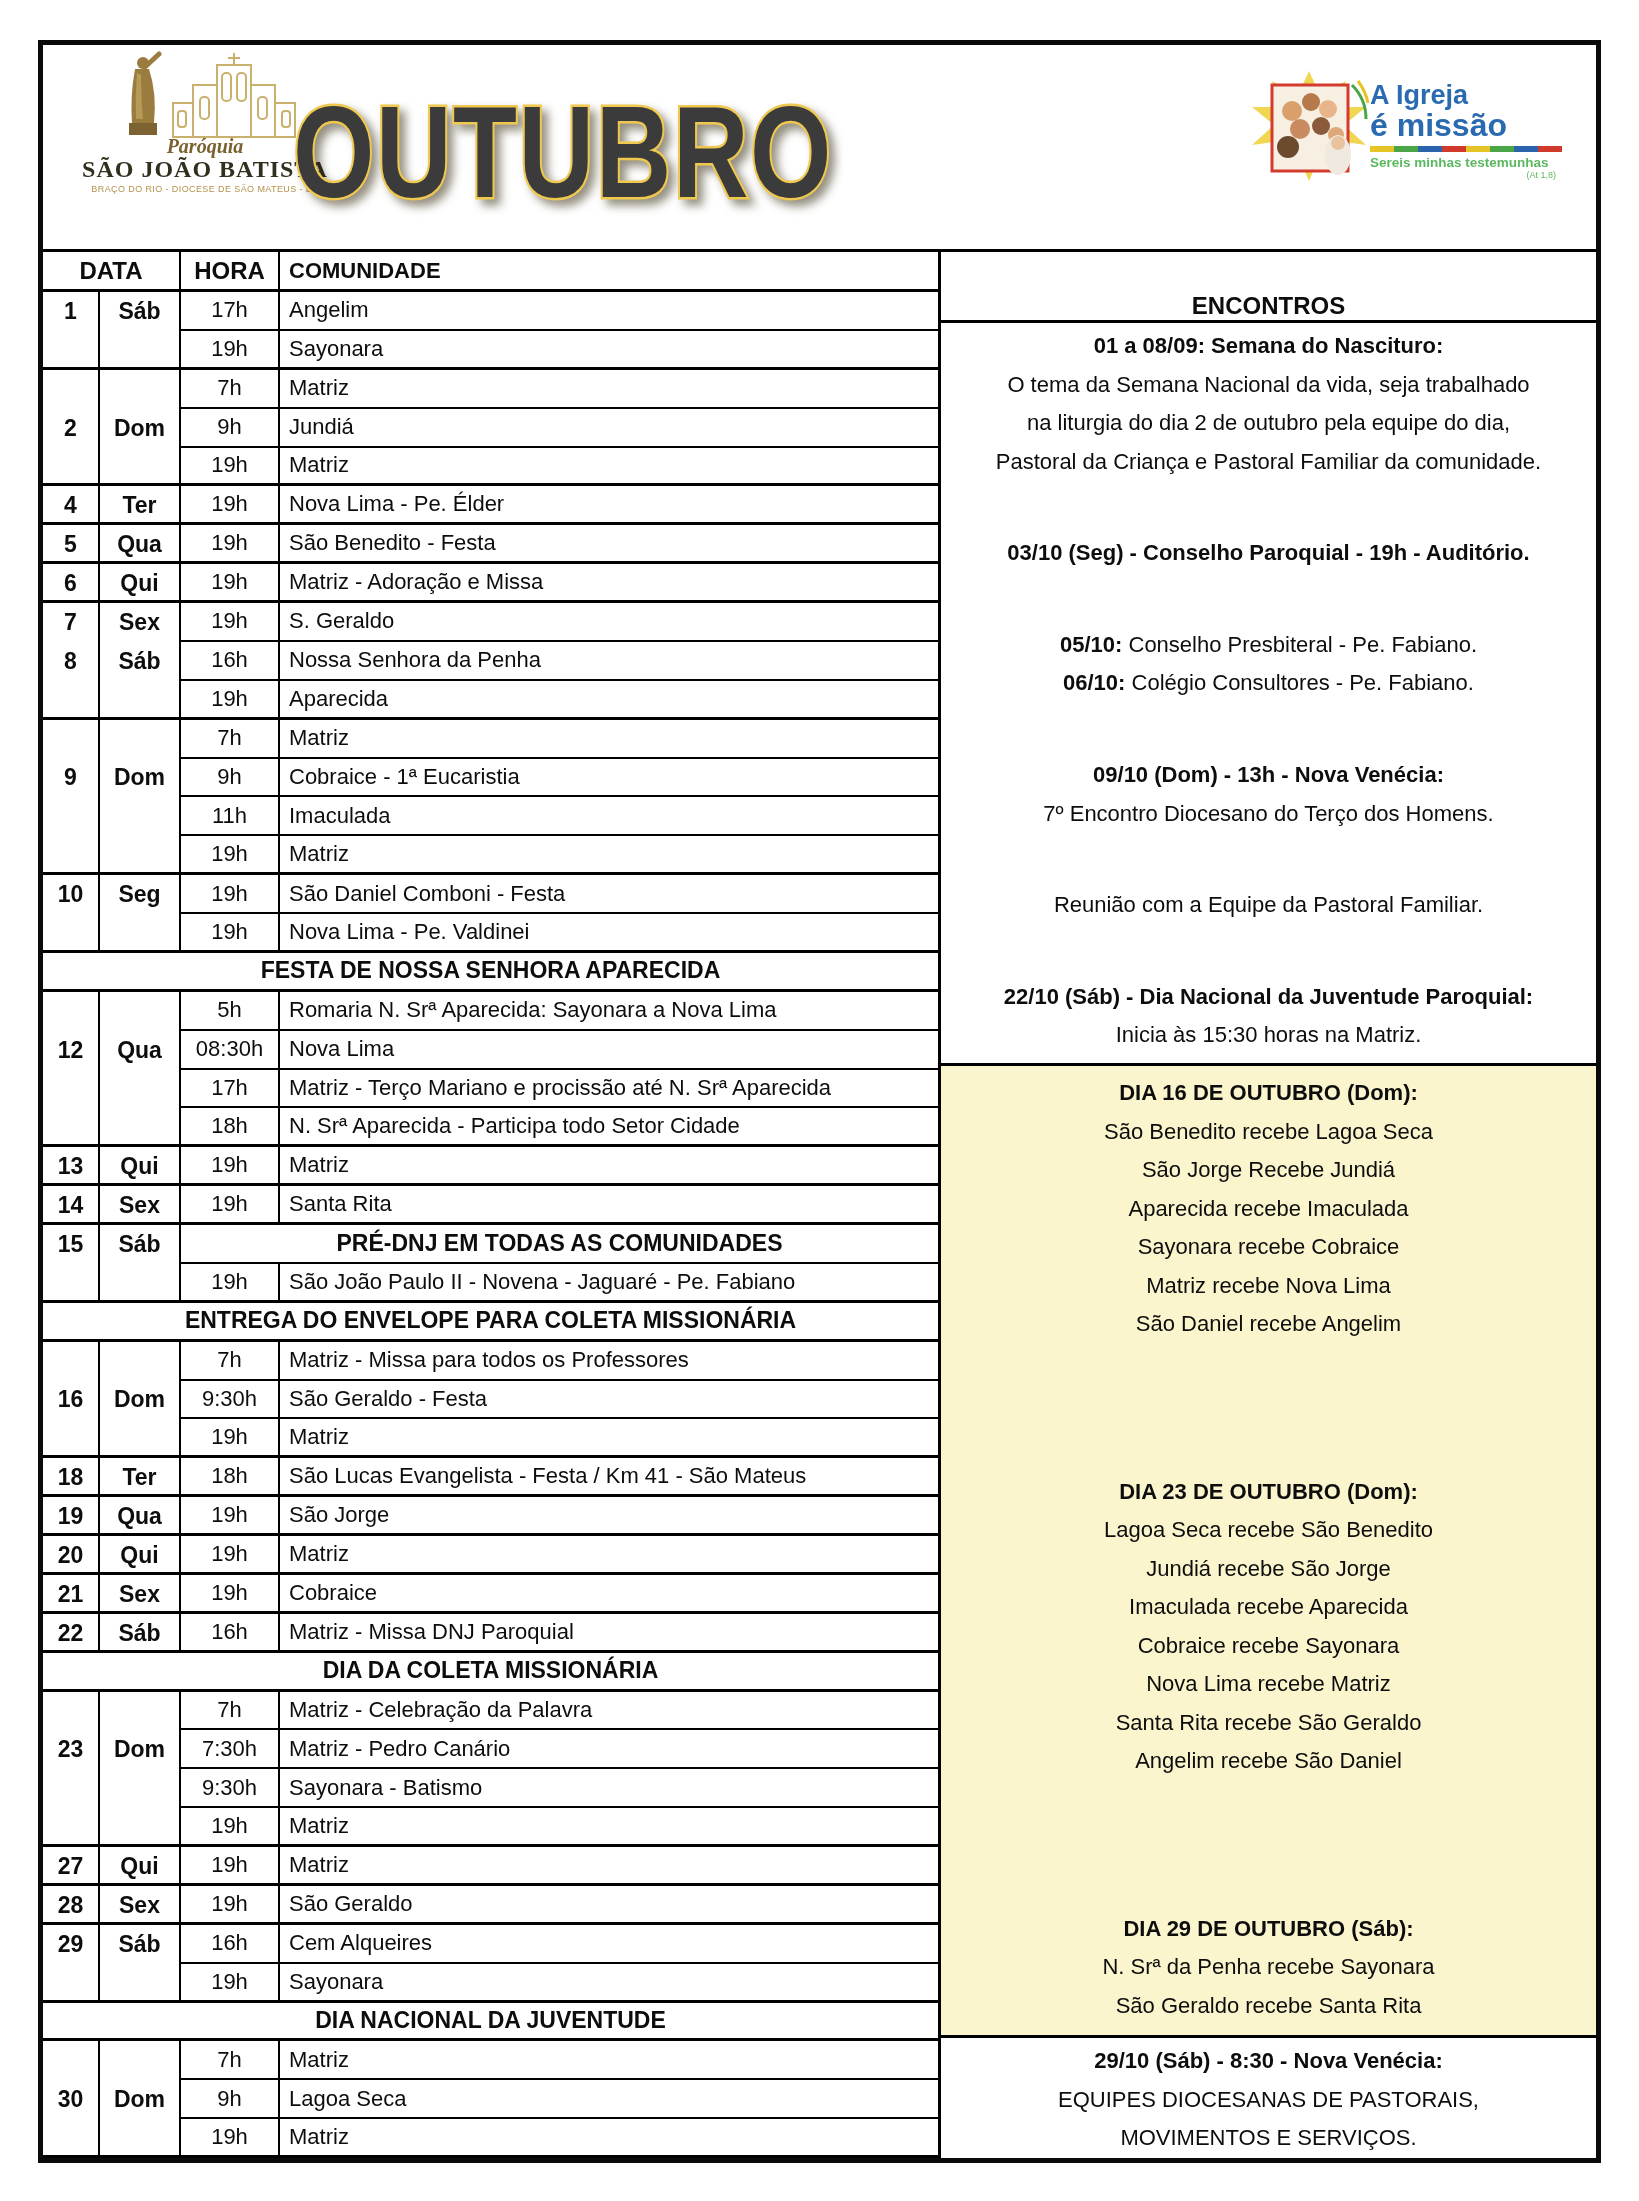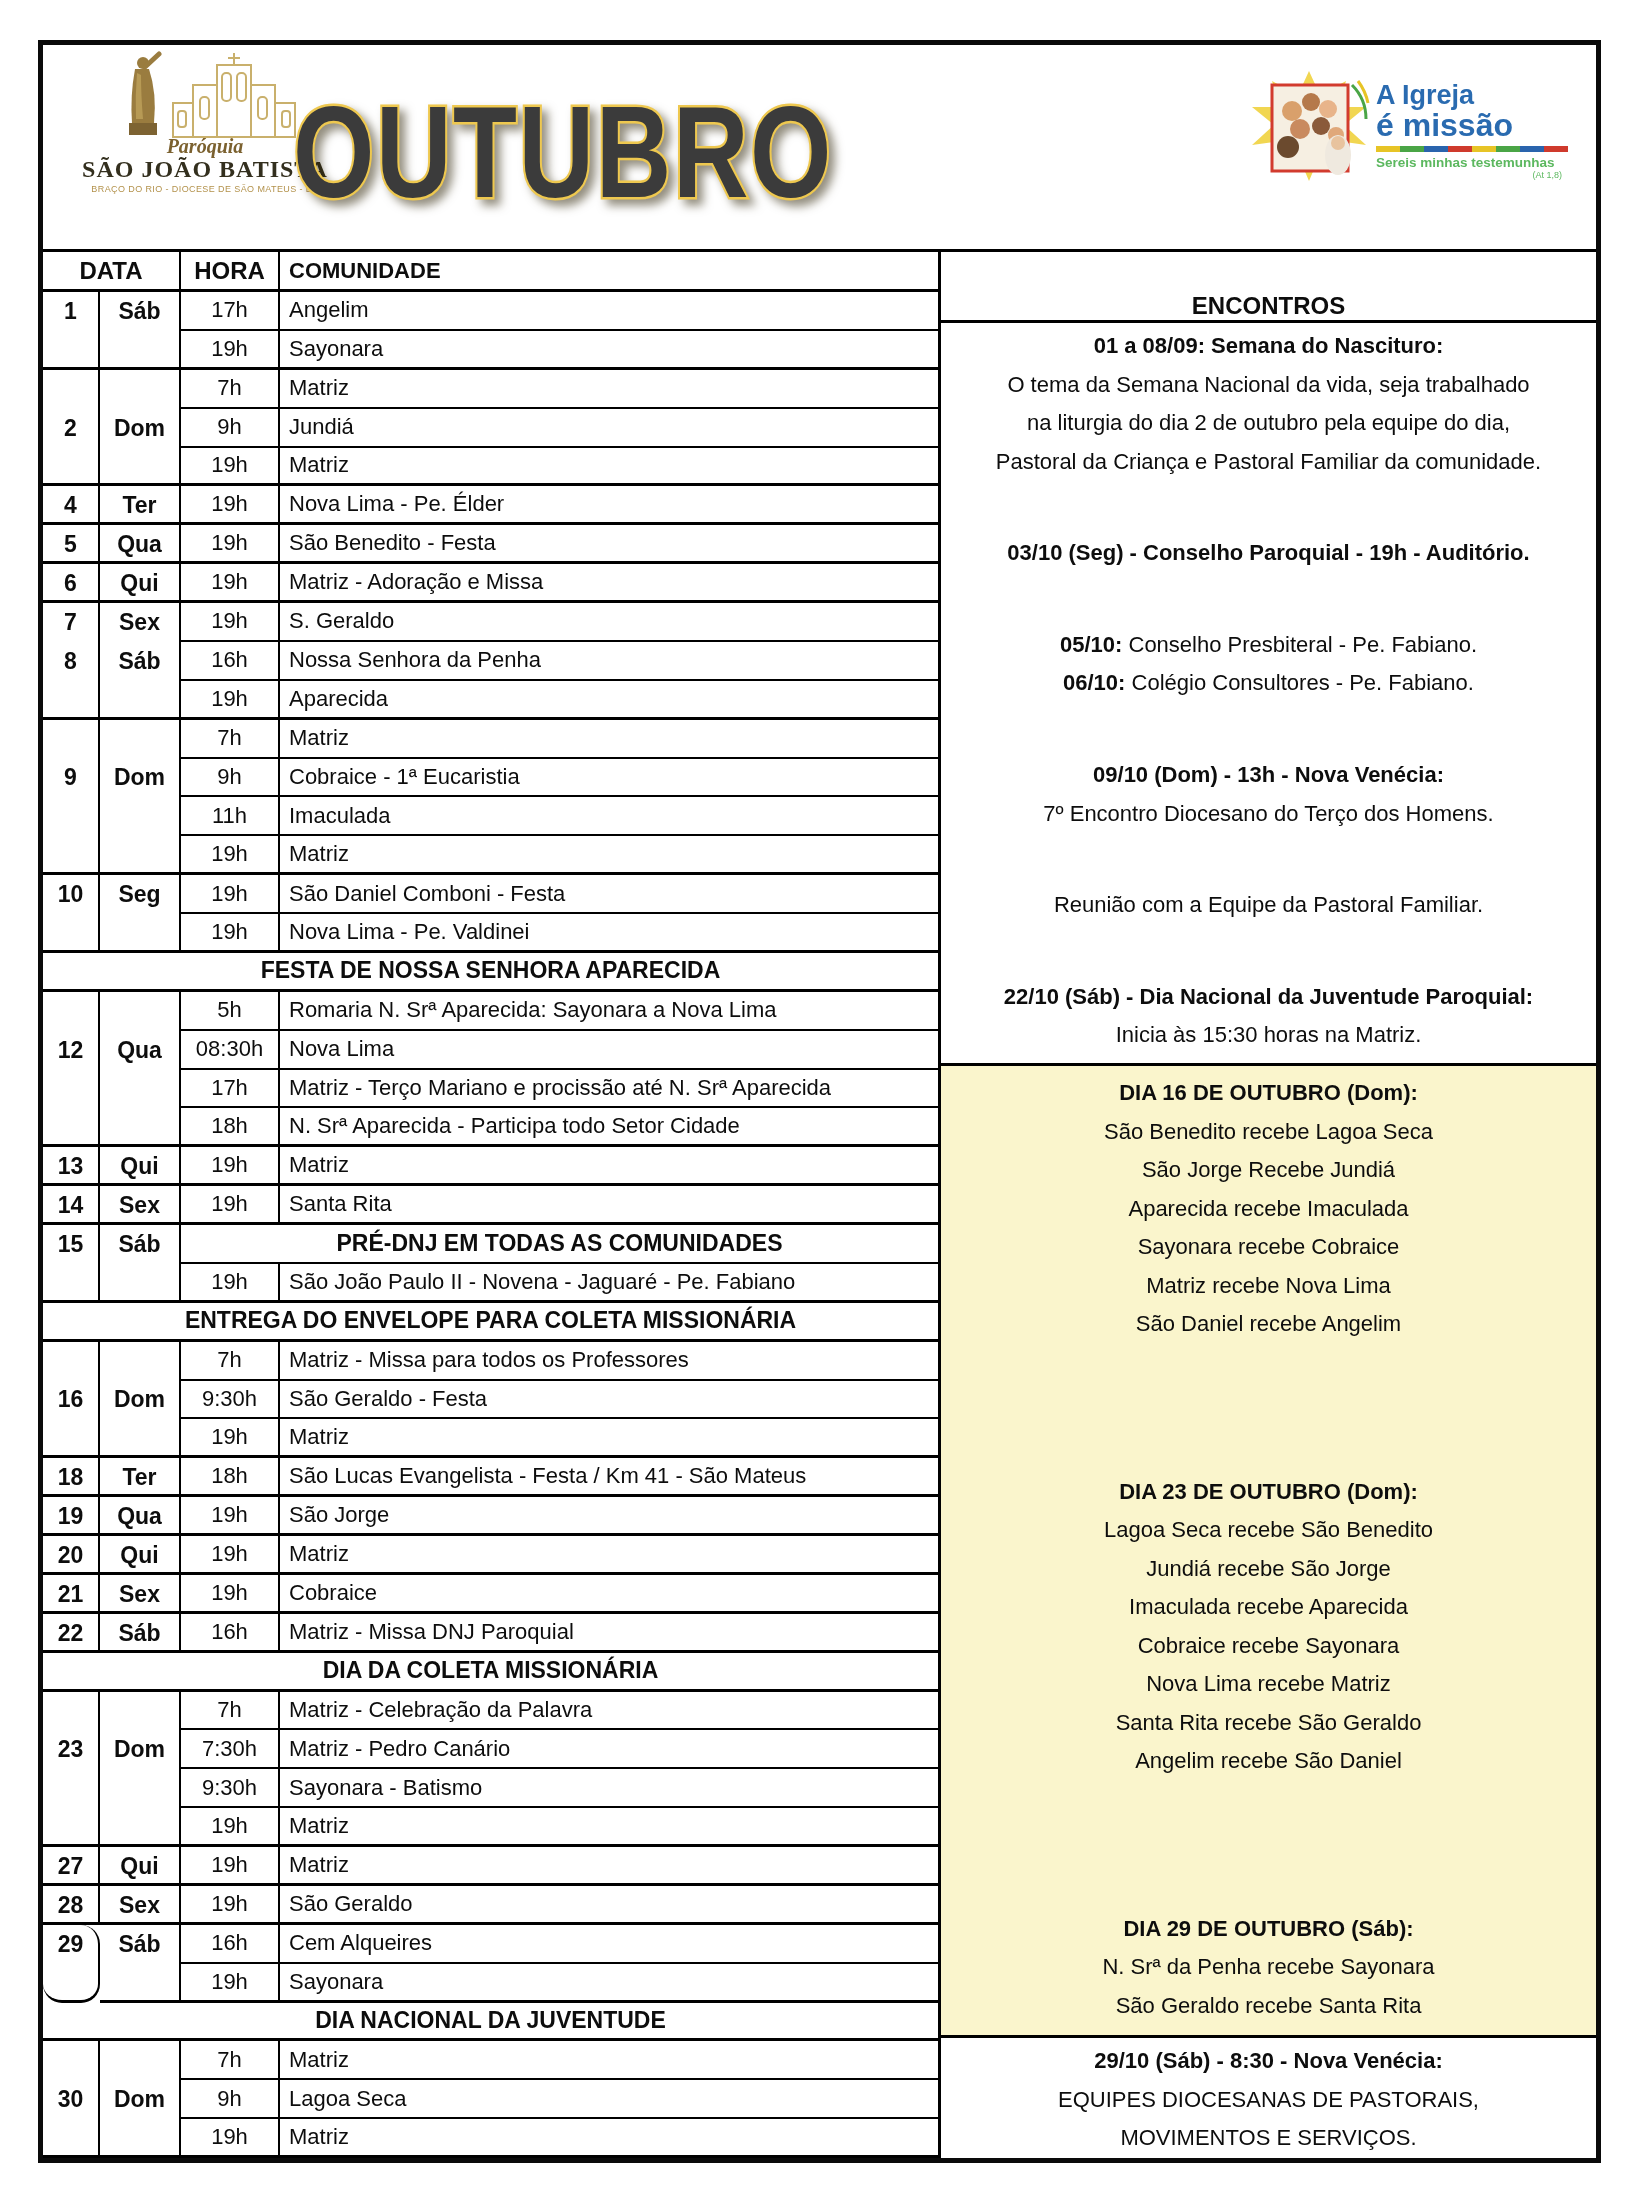--- a/index.html
+++ b/index.html
@@ -9,21 +9,21 @@
   
   .masthead{position:relative;height:204px;background:#fff;}
   .logo-left{position:absolute;left:16px;top:6px;width:292px;text-align:center;}
   .logo-left svg{display:block;margin:0 auto;}
   .ll-pre{font-family:"Liberation Serif",serif;font-style:italic;font-weight:bold;font-size:20px;color:#7b612f;margin-top:-14px;text-align:center;}
   .ll-name{font-family:"Liberation Serif",serif;font-weight:bold;font-size:24px;color:#332f1e;letter-spacing:1px;margin-top:-2px;white-space:nowrap;}
   .ll-sub{font-size:9px;color:#b3924c;letter-spacing:.4px;margin-top:1px;white-space:nowrap;}
   .title-svg{position:absolute;left:200px;top:0;}
   .title-svg text{font-family:"Liberation Sans",sans-serif;font-weight:bold;}
   .logo-right{position:absolute;right:12px;top:24px;width:336px;height:124px;display:flex;align-items:flex-start;}
-  .lr-text{margin-left:6px;padding-top:12px;}
+  .lr-text{padding-top:12px;}
   .lr-1{font-size:27px;font-weight:bold;color:#2a6bb0;line-height:28px;}
   .lr-2{font-size:32px;font-weight:bold;color:#2a6bb0;line-height:33px;}
   .stripe{display:flex;height:6px;width:192px;margin:4px 0 3px 0;}
   .stripe span{flex:1;height:6px;}
   .lr-3{font-size:13.5px;font-weight:bold;color:#5cb85f;white-space:nowrap;}
   .lr-4{font-size:9px;color:#5cb85f;text-align:right;margin-right:6px;}
 
   
   .content{display:flex;border-top:3px solid #000;height:1906px;}
 
@@ -453,21 +453,21 @@
             <div>28</div>
           </div>
         </div>
         <div class="gcell dstack" style="grid-area: 43 / 2 / 44 / 3;">
           <div class="stack">
             <div>Sex</div>
           </div>
         </div>
         <div class="gcell hora end" style="grid-area: 43 / 3 / 44 / 4;">19h</div>
         <div class="gcell com end" style="grid-area: 43 / 4 / 44 / 5;">São Geraldo</div>
-        <div class="gcell dstack" style="grid-area: 44 / 1 / 46 / 2; border-radius: 19px;">
+        <div class="gcell dstack" style="grid-area: 44 / 1 / 46 / 2;">
           <div class="stack">
             <div>29</div>
             <div></div>
           </div>
         </div>
         <div class="gcell dstack" style="grid-area: 44 / 2 / 46 / 3;">
           <div class="stack">
             <div>Sáb</div>
             <div></div>
           </div>

